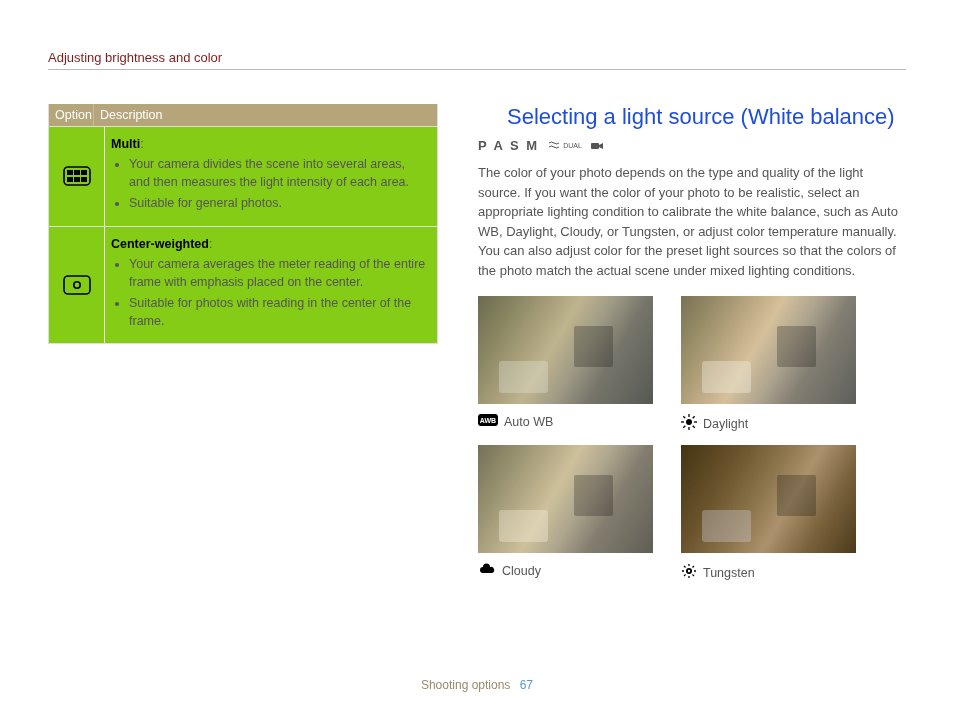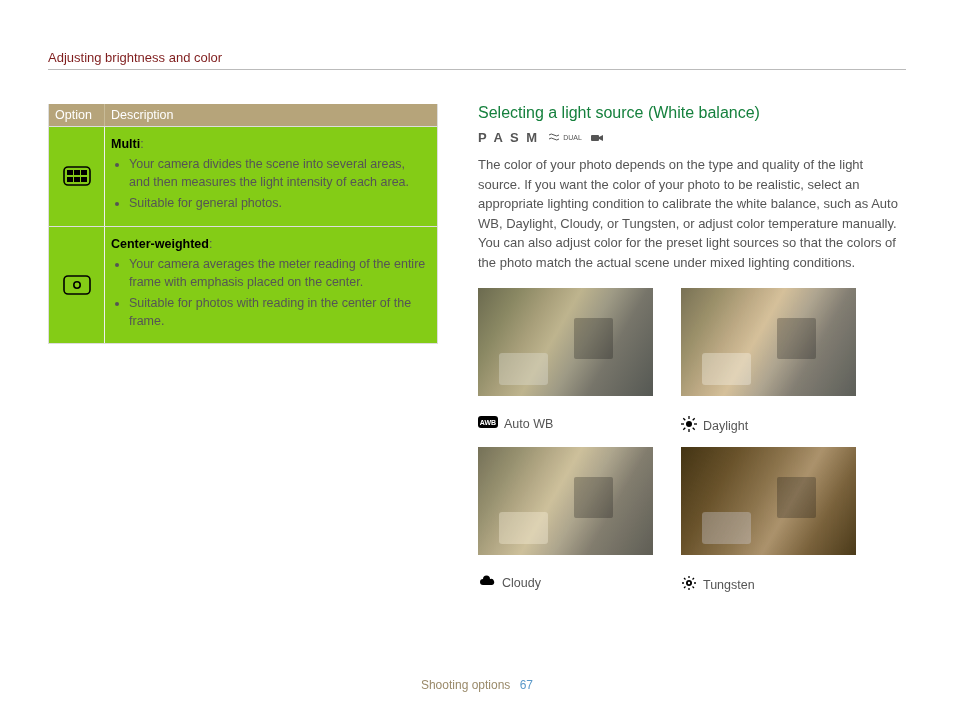--- a/index.html
+++ b/index.html
@@ -30,21 +30,21 @@
   .col-right { flex: 1; }
 
   
   .opt-table { border: 1px solid #ddd; border-top: none; font-size: 12.5px; }
   .opt-header {
     display: flex;
     background: #b6a47a;
     color: #fff;
     font-size: 12.5px;
   }
-  .opt-header .h-opt { width: 56px; padding: 4px 6px; border-right: 1px solid #c8bb98; }
+  .opt-header .h-opt { width: 45px; padding: 4px 6px; border-right: 1px solid #c8bb98; }
   .opt-header .h-desc { flex: 1; padding: 4px 6px; }
   .opt-row {
     display: flex;
     border-top: 1px solid #ddd;
     background: #84cc16;
   }
   .opt-icon {
     width: 56px;
     display: flex;
     align-items: center;
@@ -57,24 +57,25 @@
     padding: 8px 10px 10px 6px;
     color: #555;
     line-height: 1.45;
   }
   .opt-desc .mode-name { color: #000; font-weight: 700; }
   .opt-desc ul { list-style: disc; padding-left: 18px; margin-top: 2px; }
   .opt-desc li { margin-bottom: 3px; }
 
   
   .heading {
-    color: #15803d;
-    font-size: 16px;
+    color: #1d4ed8;
+    font-size: 22px;
     font-weight: 400;
     margin-bottom: 8px;
+    margin-left: 29px;
   }
   .mode-icons {
     display: flex;
     align-items: center;
     gap: 8px;
     margin-bottom: 10px;
     color: #555;
     font-weight: 700;
     font-size: 13px;
     letter-spacing: 2px;
@@ -107,21 +108,21 @@
   .street-shape::before {
     content: ""; position: absolute; left: 55%; top: 28%; width: 22%; height: 38%;
     background: rgba(10,10,10,0.25); border-radius: 2px;
   }
   .street-shape::after {
     content: ""; position: absolute; left: 12%; bottom: 10%; width: 28%; height: 30%;
     background: rgba(230,230,220,0.35); border-radius: 3px;
   }
   .wb-label {
     display: flex; align-items: center; gap: 6px;
-    font-size: 12.5px; color: #555; margin-top: 20px;
+    font-size: 12.5px; color: #555; margin-top: 10px;
   }
   .wb-label svg { flex-shrink: 0; }
 
   
   .footer {
     position: absolute;
     bottom: 28px;
     left: 0; right: 0;
     text-align: center;
     font-size: 12px;

